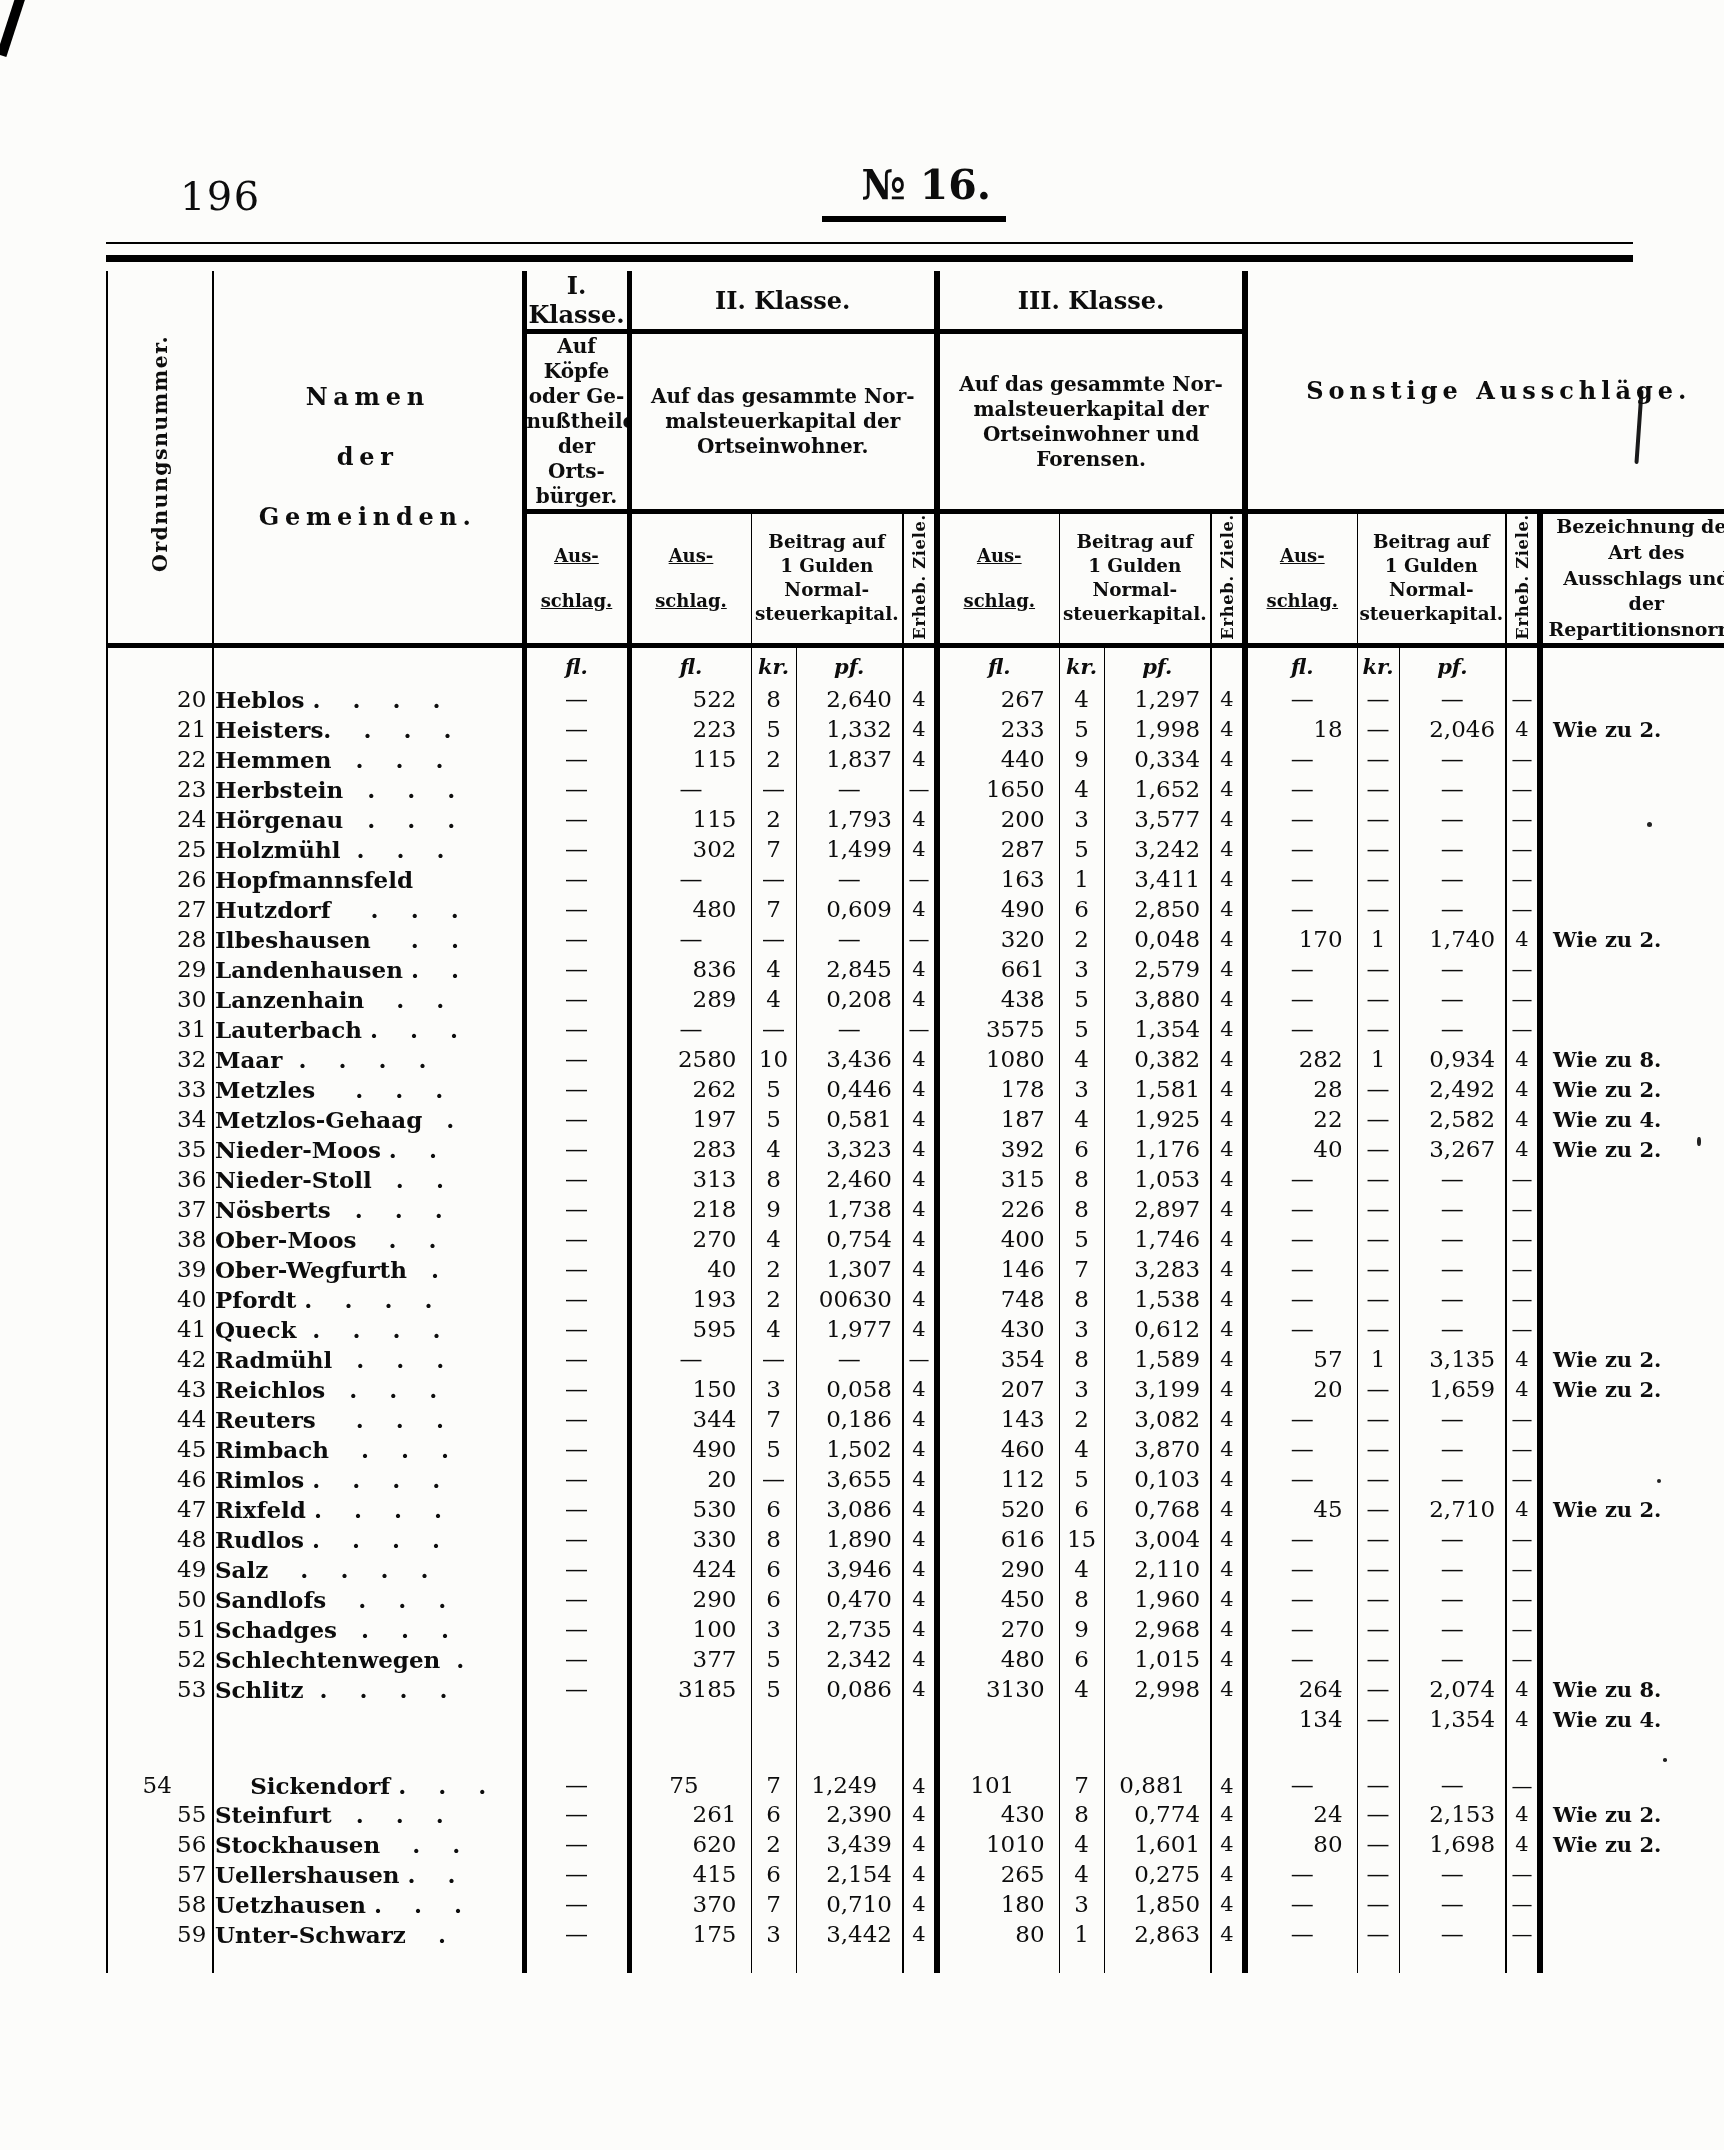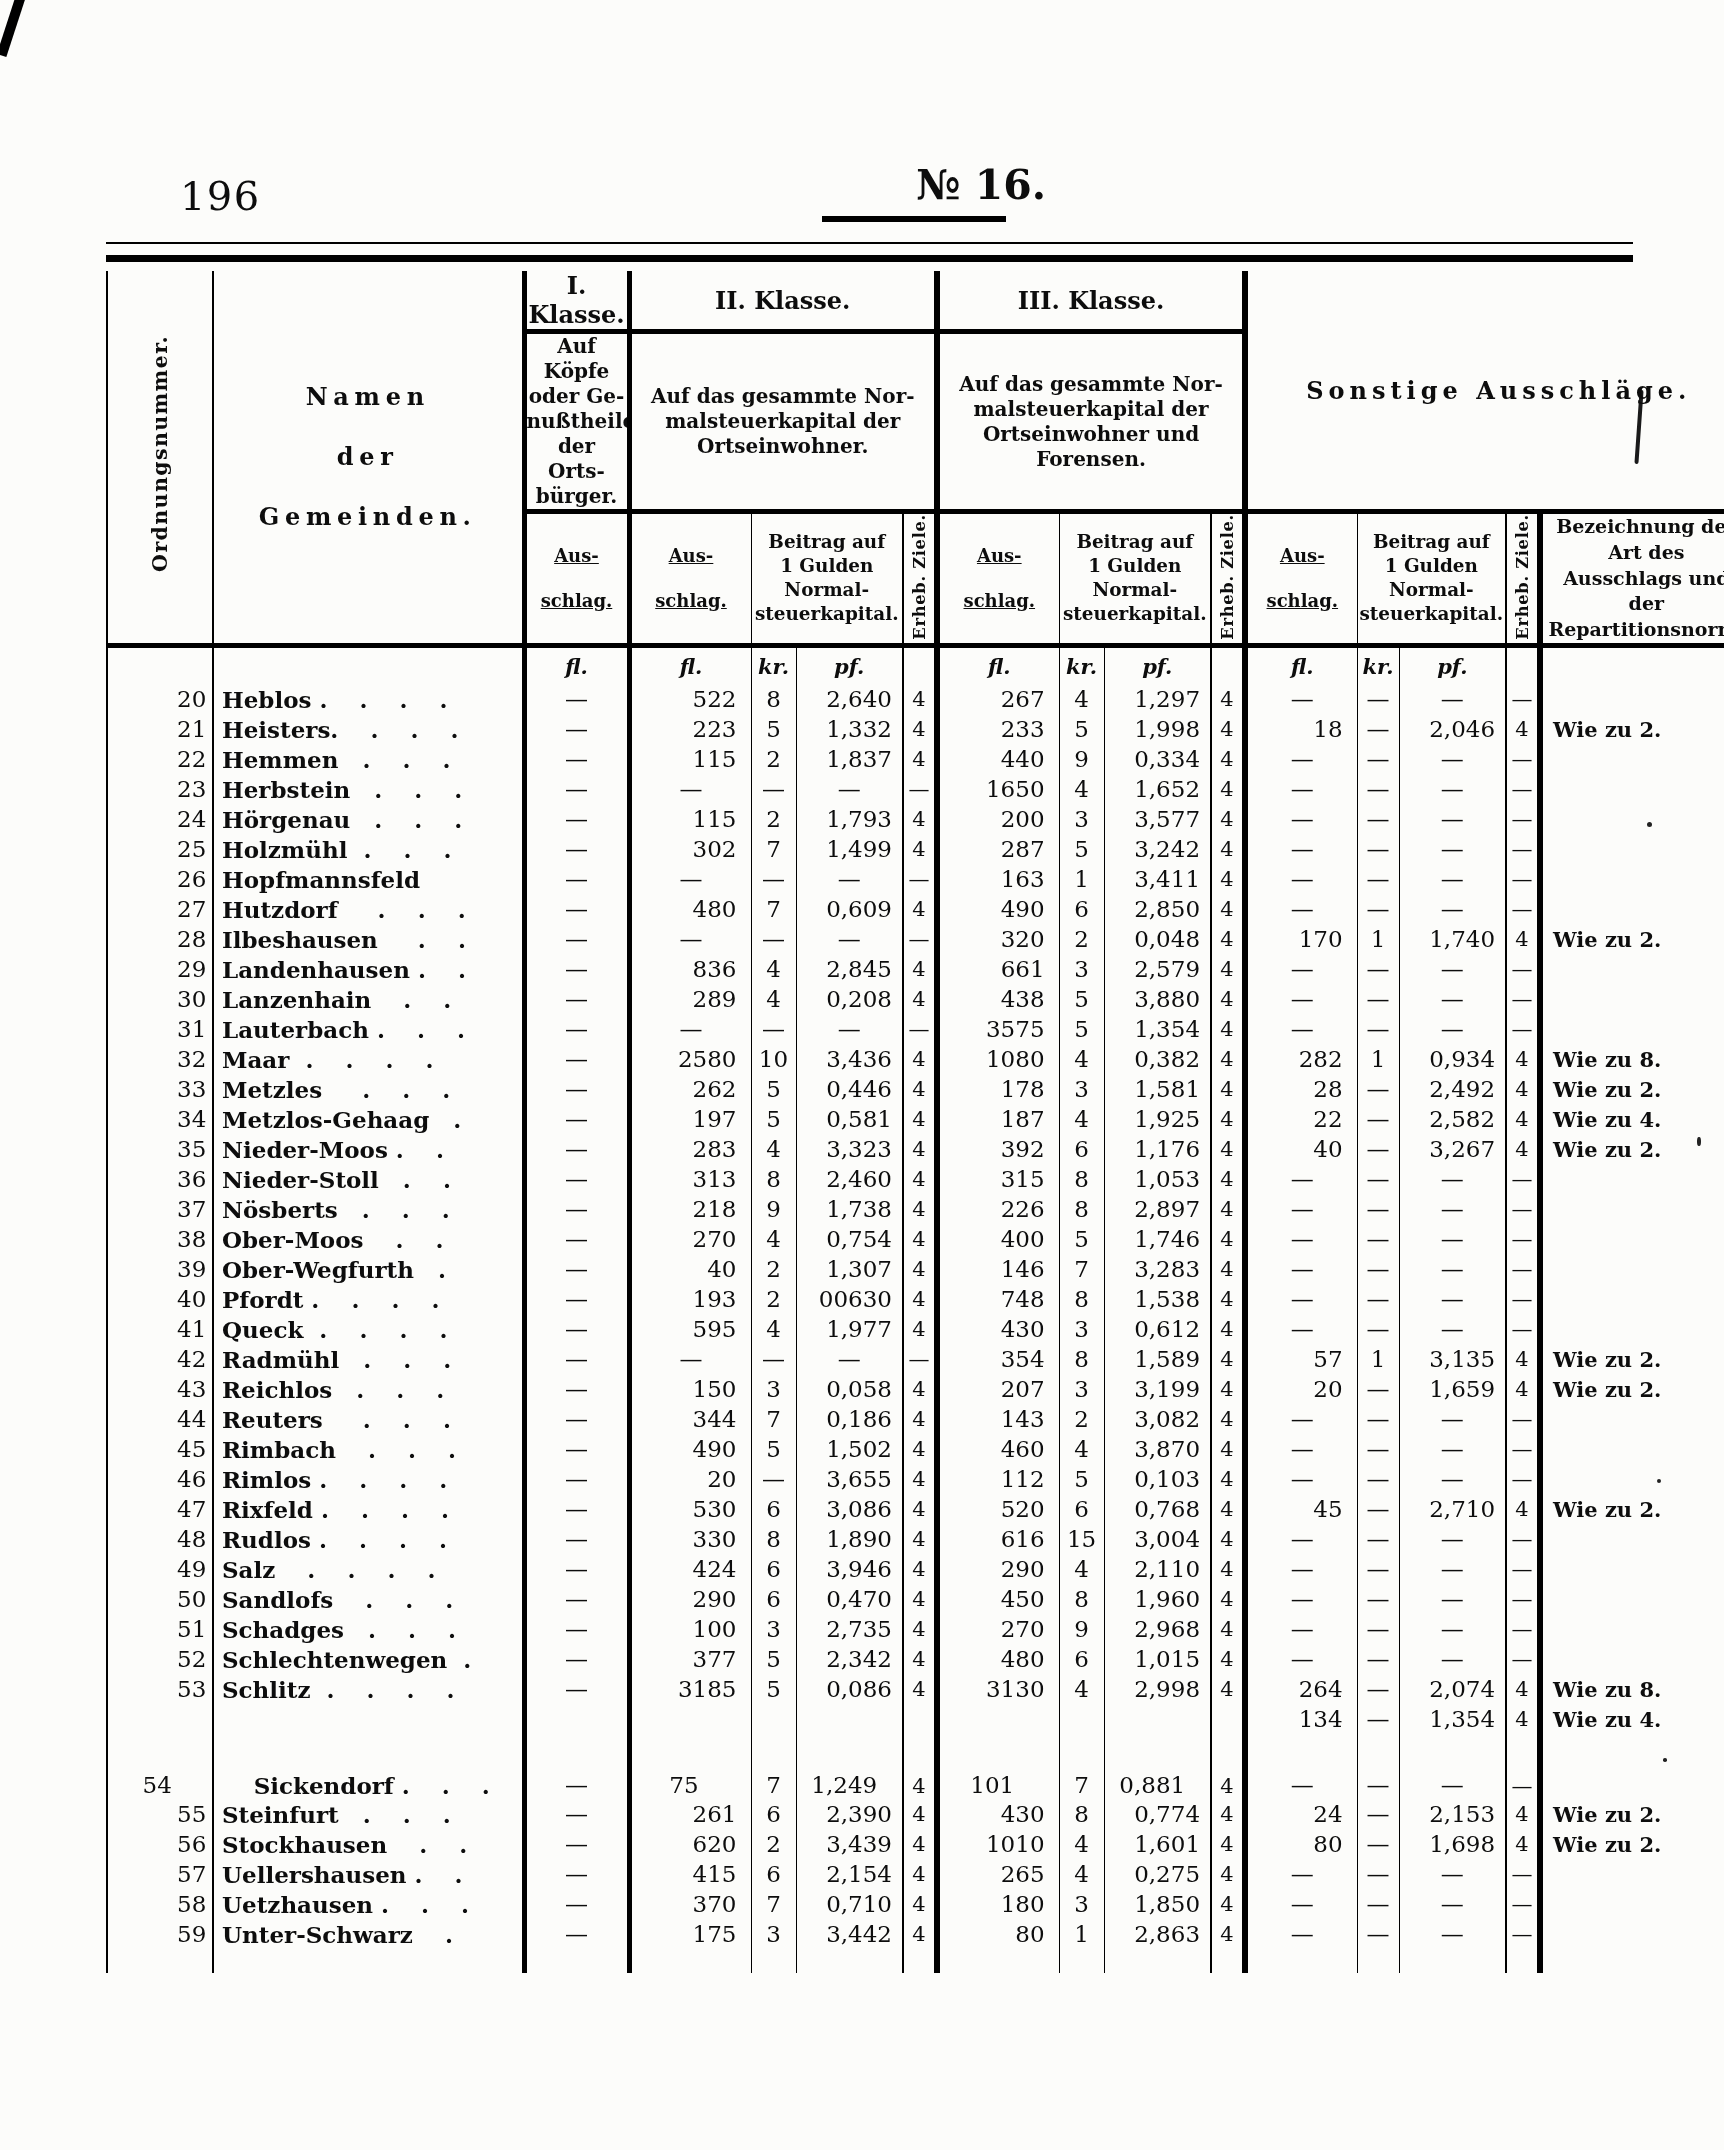--- a/index.html
+++ b/index.html
@@ -4,21 +4,21 @@
 <style>
   html,body{margin:0;padding:0;background:#e8e8e8;}
   body{width:1724px;height:2151px;position:relative;background:#fcfcfa;overflow:hidden;
        font-family:"DejaVu Serif","Liberation Serif",serif;color:#0d0d0d;}
   
   .corner-mark{position:absolute;left:5.7px;top:-4.2px;width:10px;height:61px;background:#000;transform:rotate(18deg);}
   .margin-mark{position:absolute;left:1637px;top:390px;width:3.5px;height:74px;background:#1a1a1a;transform:rotate(4deg);border-radius:2.1px;}
   .fleck{position:absolute;background:#222;border-radius:50%;}
   
   .page-number{position:absolute;left:180px;top:173px;font-size:40px;letter-spacing:1.4px;}
-  .issue{position:absolute;left:806px;top:161px;width:240px;text-align:right;font-size:41px;font-weight:bold;}
+  .issue{position:absolute;left:806px;top:161px;width:240px;text-align:center;font-size:41px;font-weight:bold;}
   .issue-underline{position:absolute;left:822px;top:216px;width:184px;height:6.4px;background:#000;}
   
   .rule{position:absolute;left:106px;width:1527px;background:#000;}
   .rule.thin{top:242px;height:2.1px;}
   .rule.thick{top:255px;height:7px;}
   
   table.main{position:absolute;left:106px;top:271px;width:1527px;border-collapse:collapse;table-layout:fixed;
              border-left:2.8px solid #000;border-right:3.5px solid #000;}
   th,td{padding:0;margin:0;font-weight:normal;overflow:hidden;}
   
@@ -45,21 +45,21 @@
   .tight{font-size:18.4px;line-height:1.3;}   
   .h-bez{font-size:19px;line-height:1.35;}
   .vert{writing-mode:vertical-rl;transform:rotate(180deg);display:inline-block;font-size:20.5px;
         letter-spacing:1.4px;font-weight:bold;white-space:nowrap;}
   .vert.small{font-size:16.3px;letter-spacing:0.7px;}
   
   tr.r-units td{height:37px;font-size:21px;font-style:italic;text-align:center;vertical-align:middle;font-weight:bold;}
   
   tbody.data td{height:30px;font-size:23px;vertical-align:middle;line-height:1;}
   tbody.data td.ord{text-align:right;padding-right:5.7px;}
-  tbody.data td.name{text-align:left;padding-left:8px;white-space:pre;font-weight:bold;font-size:23px;}
+  tbody.data td.name{text-align:left;padding-left:1px;white-space:pre;font-weight:bold;font-size:23px;}
   tbody.data td.c1{text-align:center;}
   tbody.data td.fl{text-align:right;padding-right:14px;}
   tbody.data td.kr{text-align:center;}
   tbody.data td.pf{text-align:right;padding-right:10px;}
   tbody.data td.z{text-align:center;font-size:21px;}
   tbody.data td.bez{text-align:left;padding-left:10px;font-weight:bold;font-size:21px;white-space:nowrap;}
   tbody.data td.dash{text-align:center !important;padding-right:0 !important;}
   tbody.data tr.gap td{height:62px;vertical-align:bottom;padding-bottom:2.8px;text-align:center;}
   tbody.data tr.trail td{height:24px;}
 </style>

